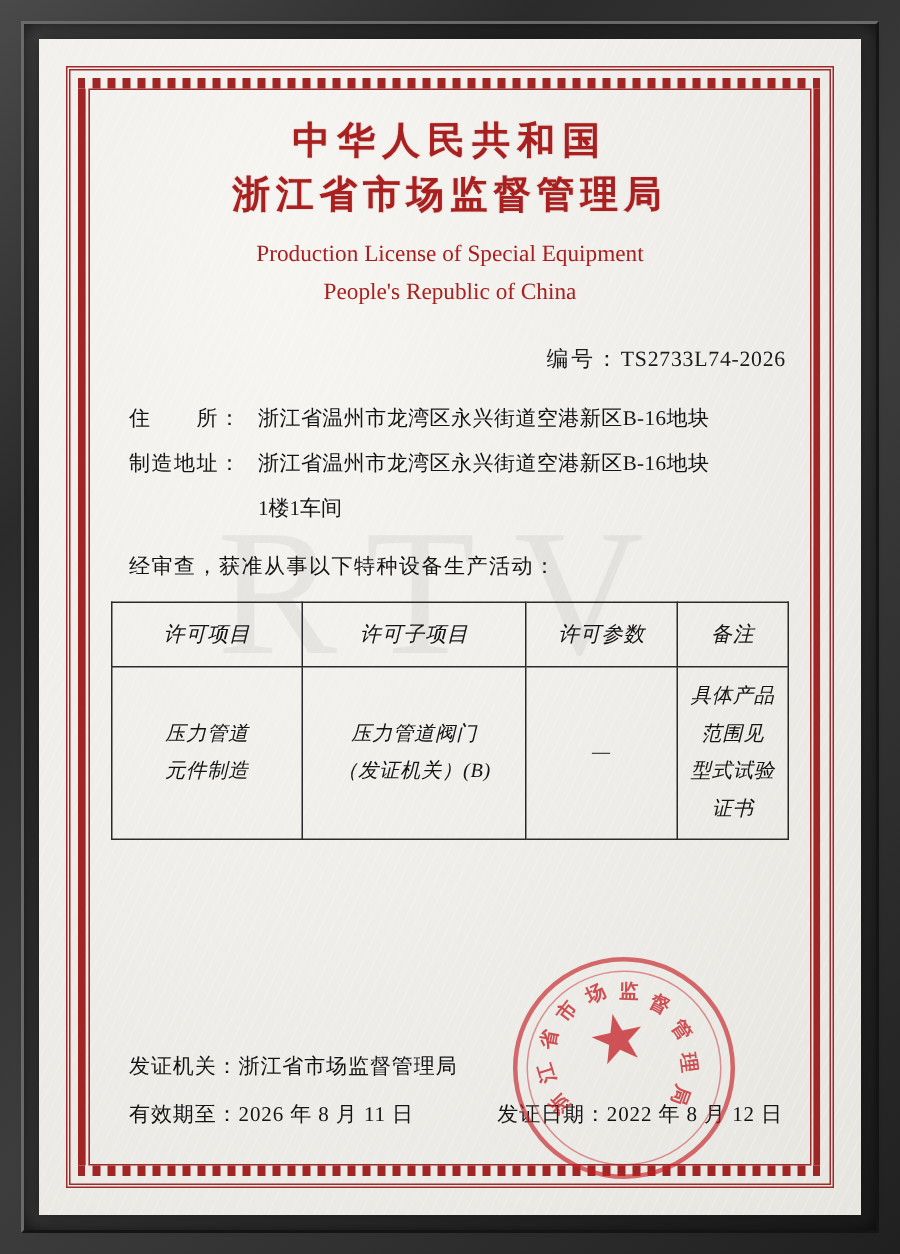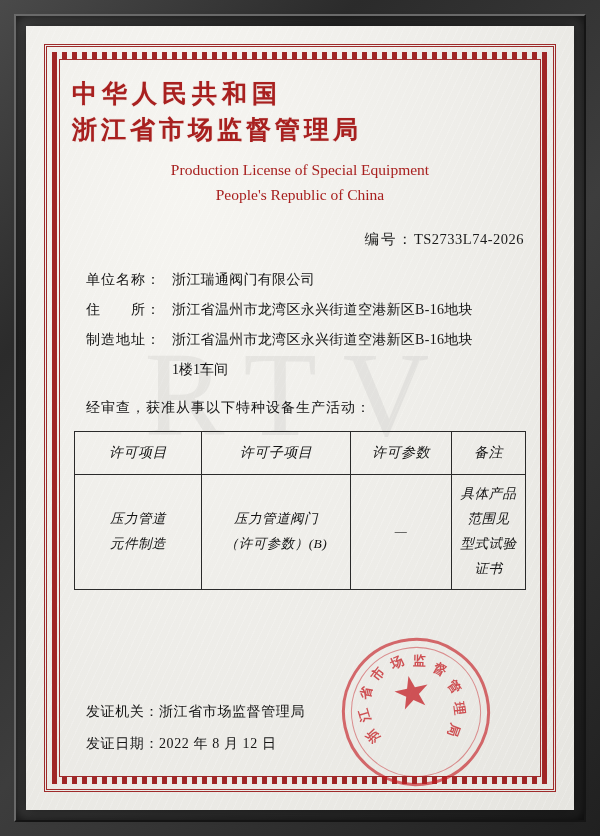--- a/index.html
+++ b/index.html
@@ -98,26 +98,27 @@
 
   
   .content {
     position: absolute;
     left: 46px; top: 50px;
     width: 456px;
     height: 690px;
   }
 
   .title-cn {
+    text-align: center;
     color: #a8201f;
     font-size: 25px;
     font-weight: bold;
     letter-spacing: 5px;
     line-height: 1.45;
-    font-family: Liberation Serif, serif;
+    font-family: Liberation Sans, sans-serif;
     text-shadow: 0 0 1px rgba(168,32,31,0.4);
   }
   .title-cn .line2 { letter-spacing: 4px; }
 
   .title-en {
     text-align: center;
     color: #a8201f;
     font-size: 15.5px;
     line-height: 1.65;
     margin-top: 8px;
@@ -299,24 +300,20 @@
       <div class="title-en">
         <div>Production License of Special Equipment</div>
         <div>People's Republic of China</div>
       </div>
 
       <div class="cert-no">
         <span class="no-label">编号：</span><span>TS2733L74-2026</span>
       </div>
 
       <div class="fields">
-        <div class="field-row">
-          <span class="field-label">单位名称：</span>
-          <span class="field-value">浙江瑞通阀门有限公司</span>
-        </div>
         <div class="field-row">
           <span class="field-label">住　　所：</span>
           <span class="field-value">浙江省温州市龙湾区永兴街道空港新区B-16地块</span>
         </div>
         <div class="field-row">
           <span class="field-label">制造地址：</span>
           <span class="field-value">浙江省温州市龙湾区永兴街道空港新区B-16地块</span>
         </div>
         <div class="cont-row">1楼1车间</div>
       </div>
@@ -333,40 +330,43 @@
           </tr>
         </thead>
         <tbody>
           <tr>
             <td>
               <span class="cell-line">压力管道</span>
               <span class="cell-line">元件制造</span>
             </td>
             <td>
               <span class="cell-line">压力管道阀门</span>
-              <span class="cell-line">（许可参数）(B)</span>
+              <span class="cell-line">（发证机关）(B)</span>
             </td>
             <td>
               <span class="cell-line">—</span>
             </td>
             <td>
               <span class="cell-line">具体产品范围见</span>
               <span class="cell-line">型式试验证书</span>
             </td>
           </tr>
         </tbody>
       </table>
 
       <div class="footer">
         <div class="footer-row">
           <div class="footer-cell">
             <span>发证机关：</span><span>浙江省市场监督管理局</span>
           </div>
         </div>
         <div class="footer-row">
+          <div class="footer-cell">
+            <span>有效期至：</span><span>2026 年 8 月 11 日</span>
+          </div>
           <div class="footer-cell">
             <span>发证日期：</span><span>2022 年 8 月 12 日</span>
           </div>
         </div>
       </div>
 
     </div>
 
     <div class="seal">
       <div class="seal-text" id="sealArc">

